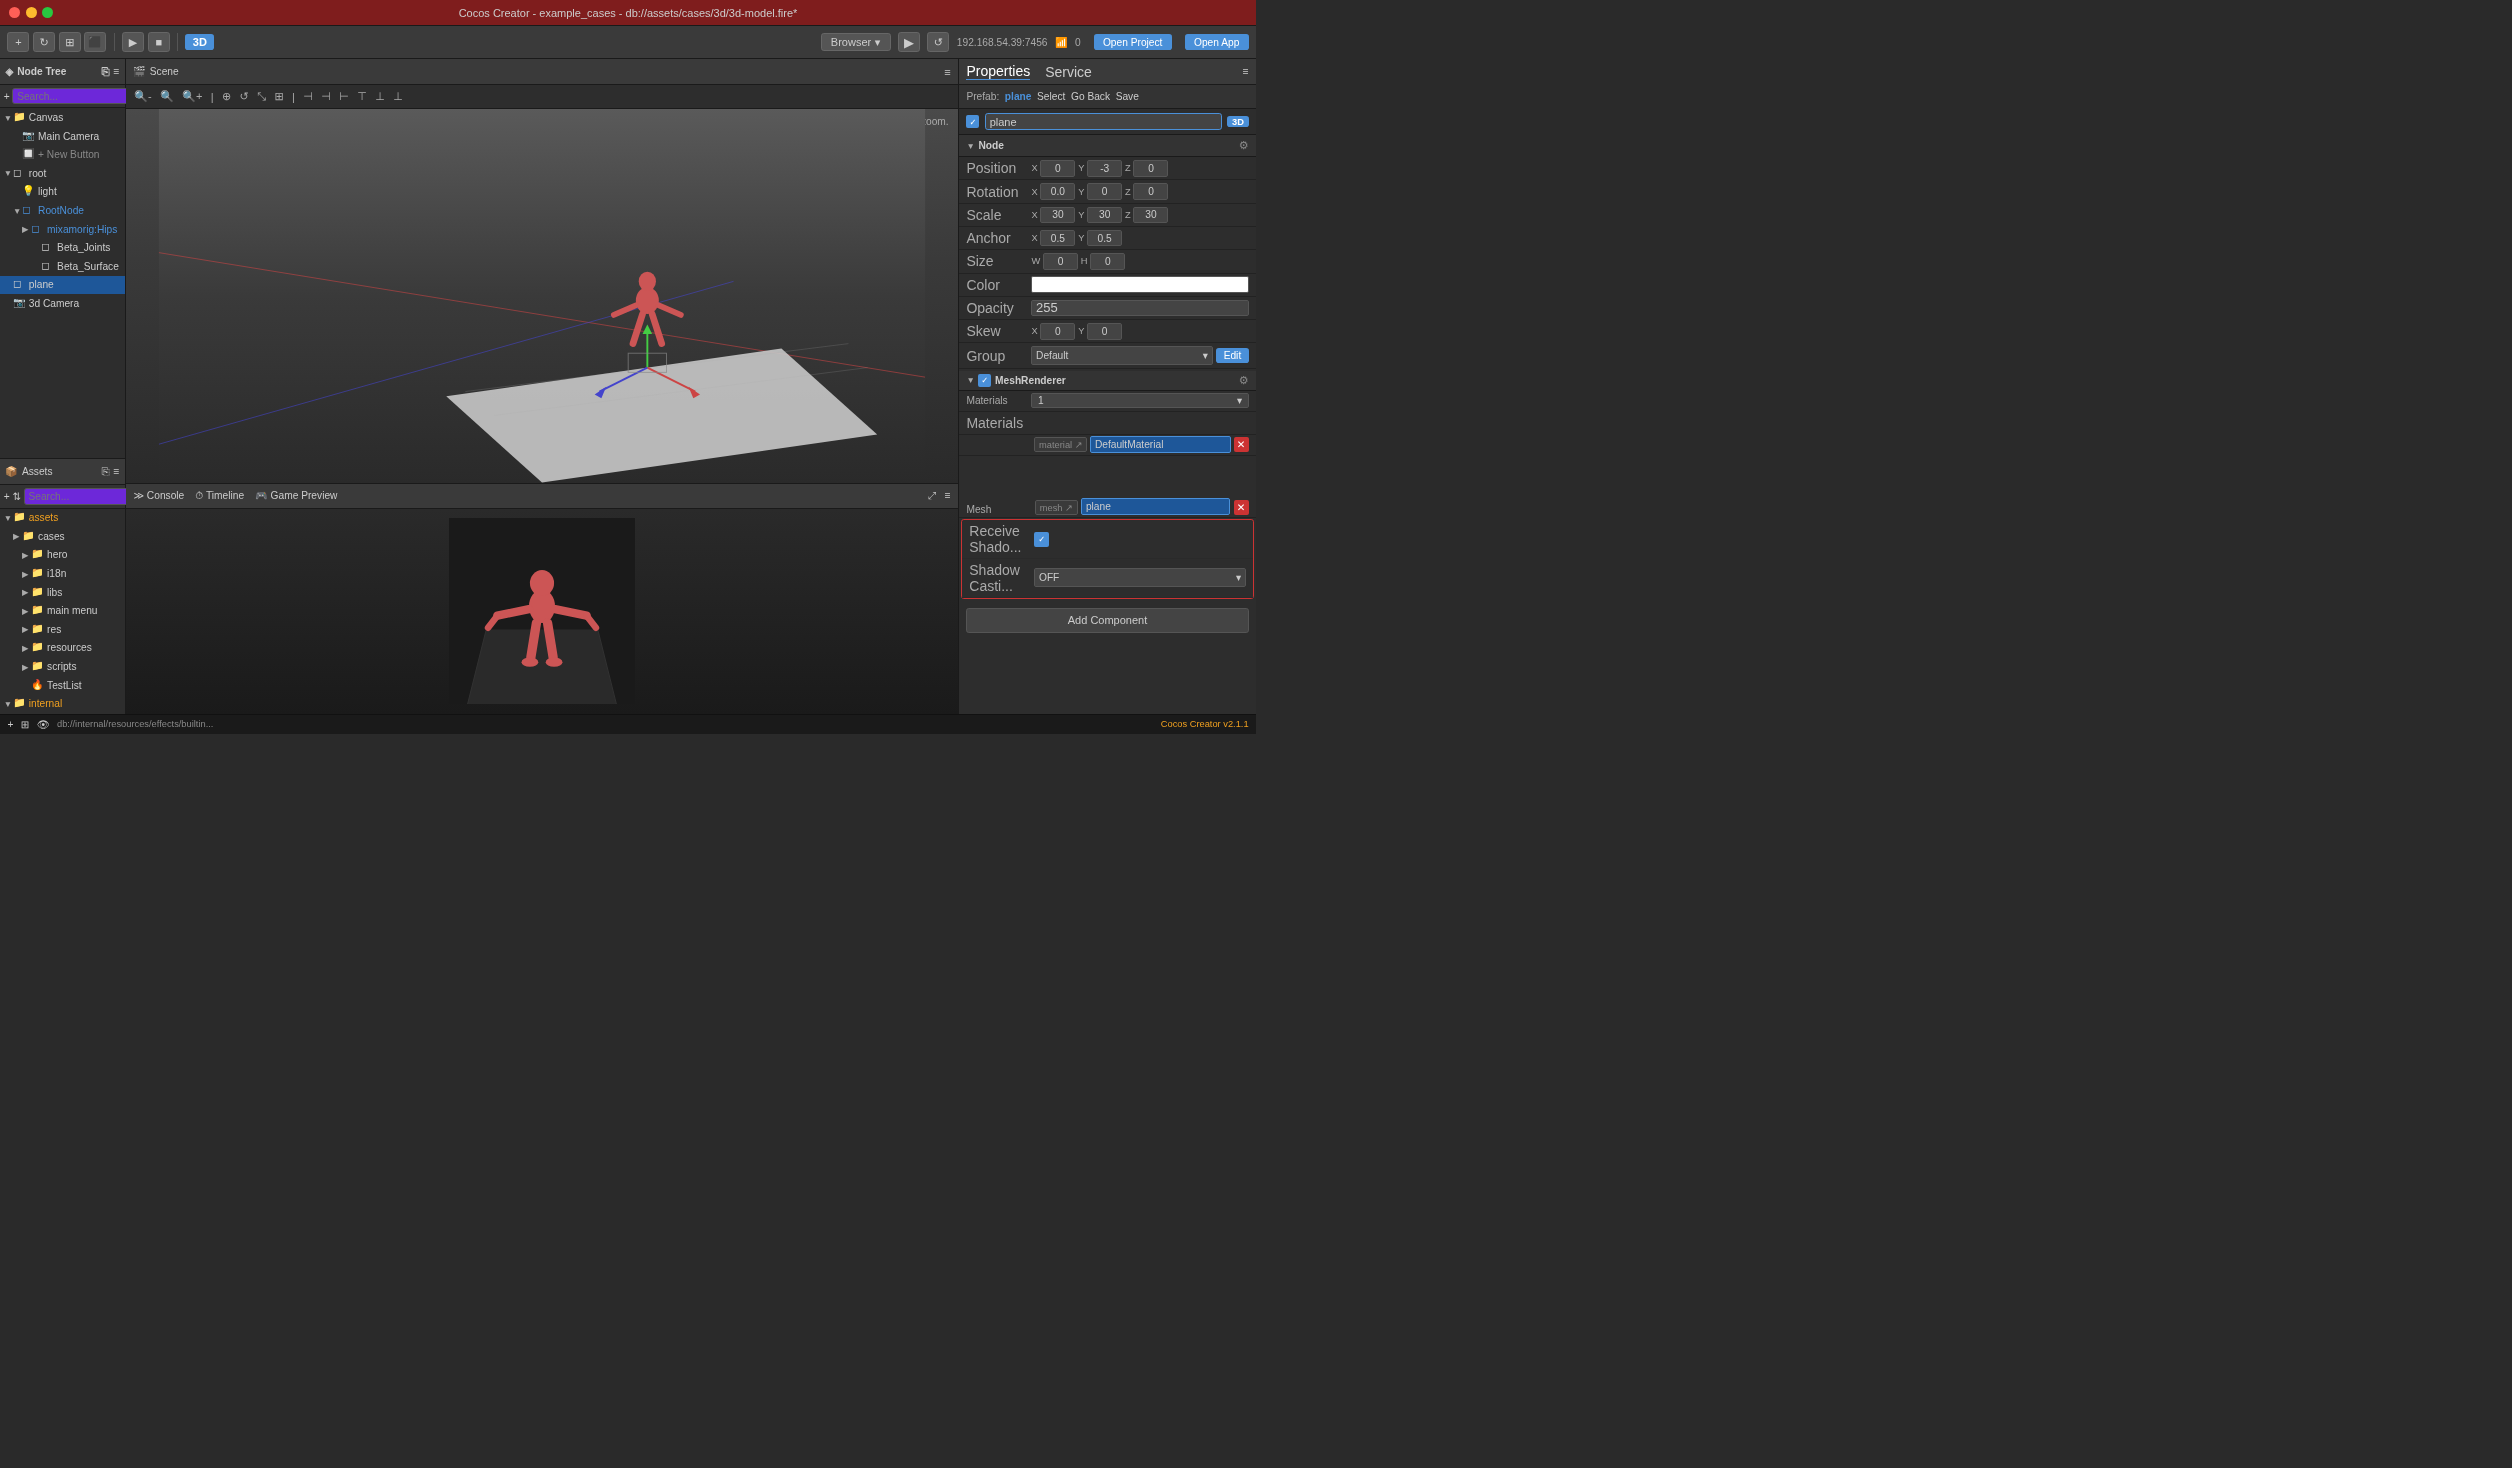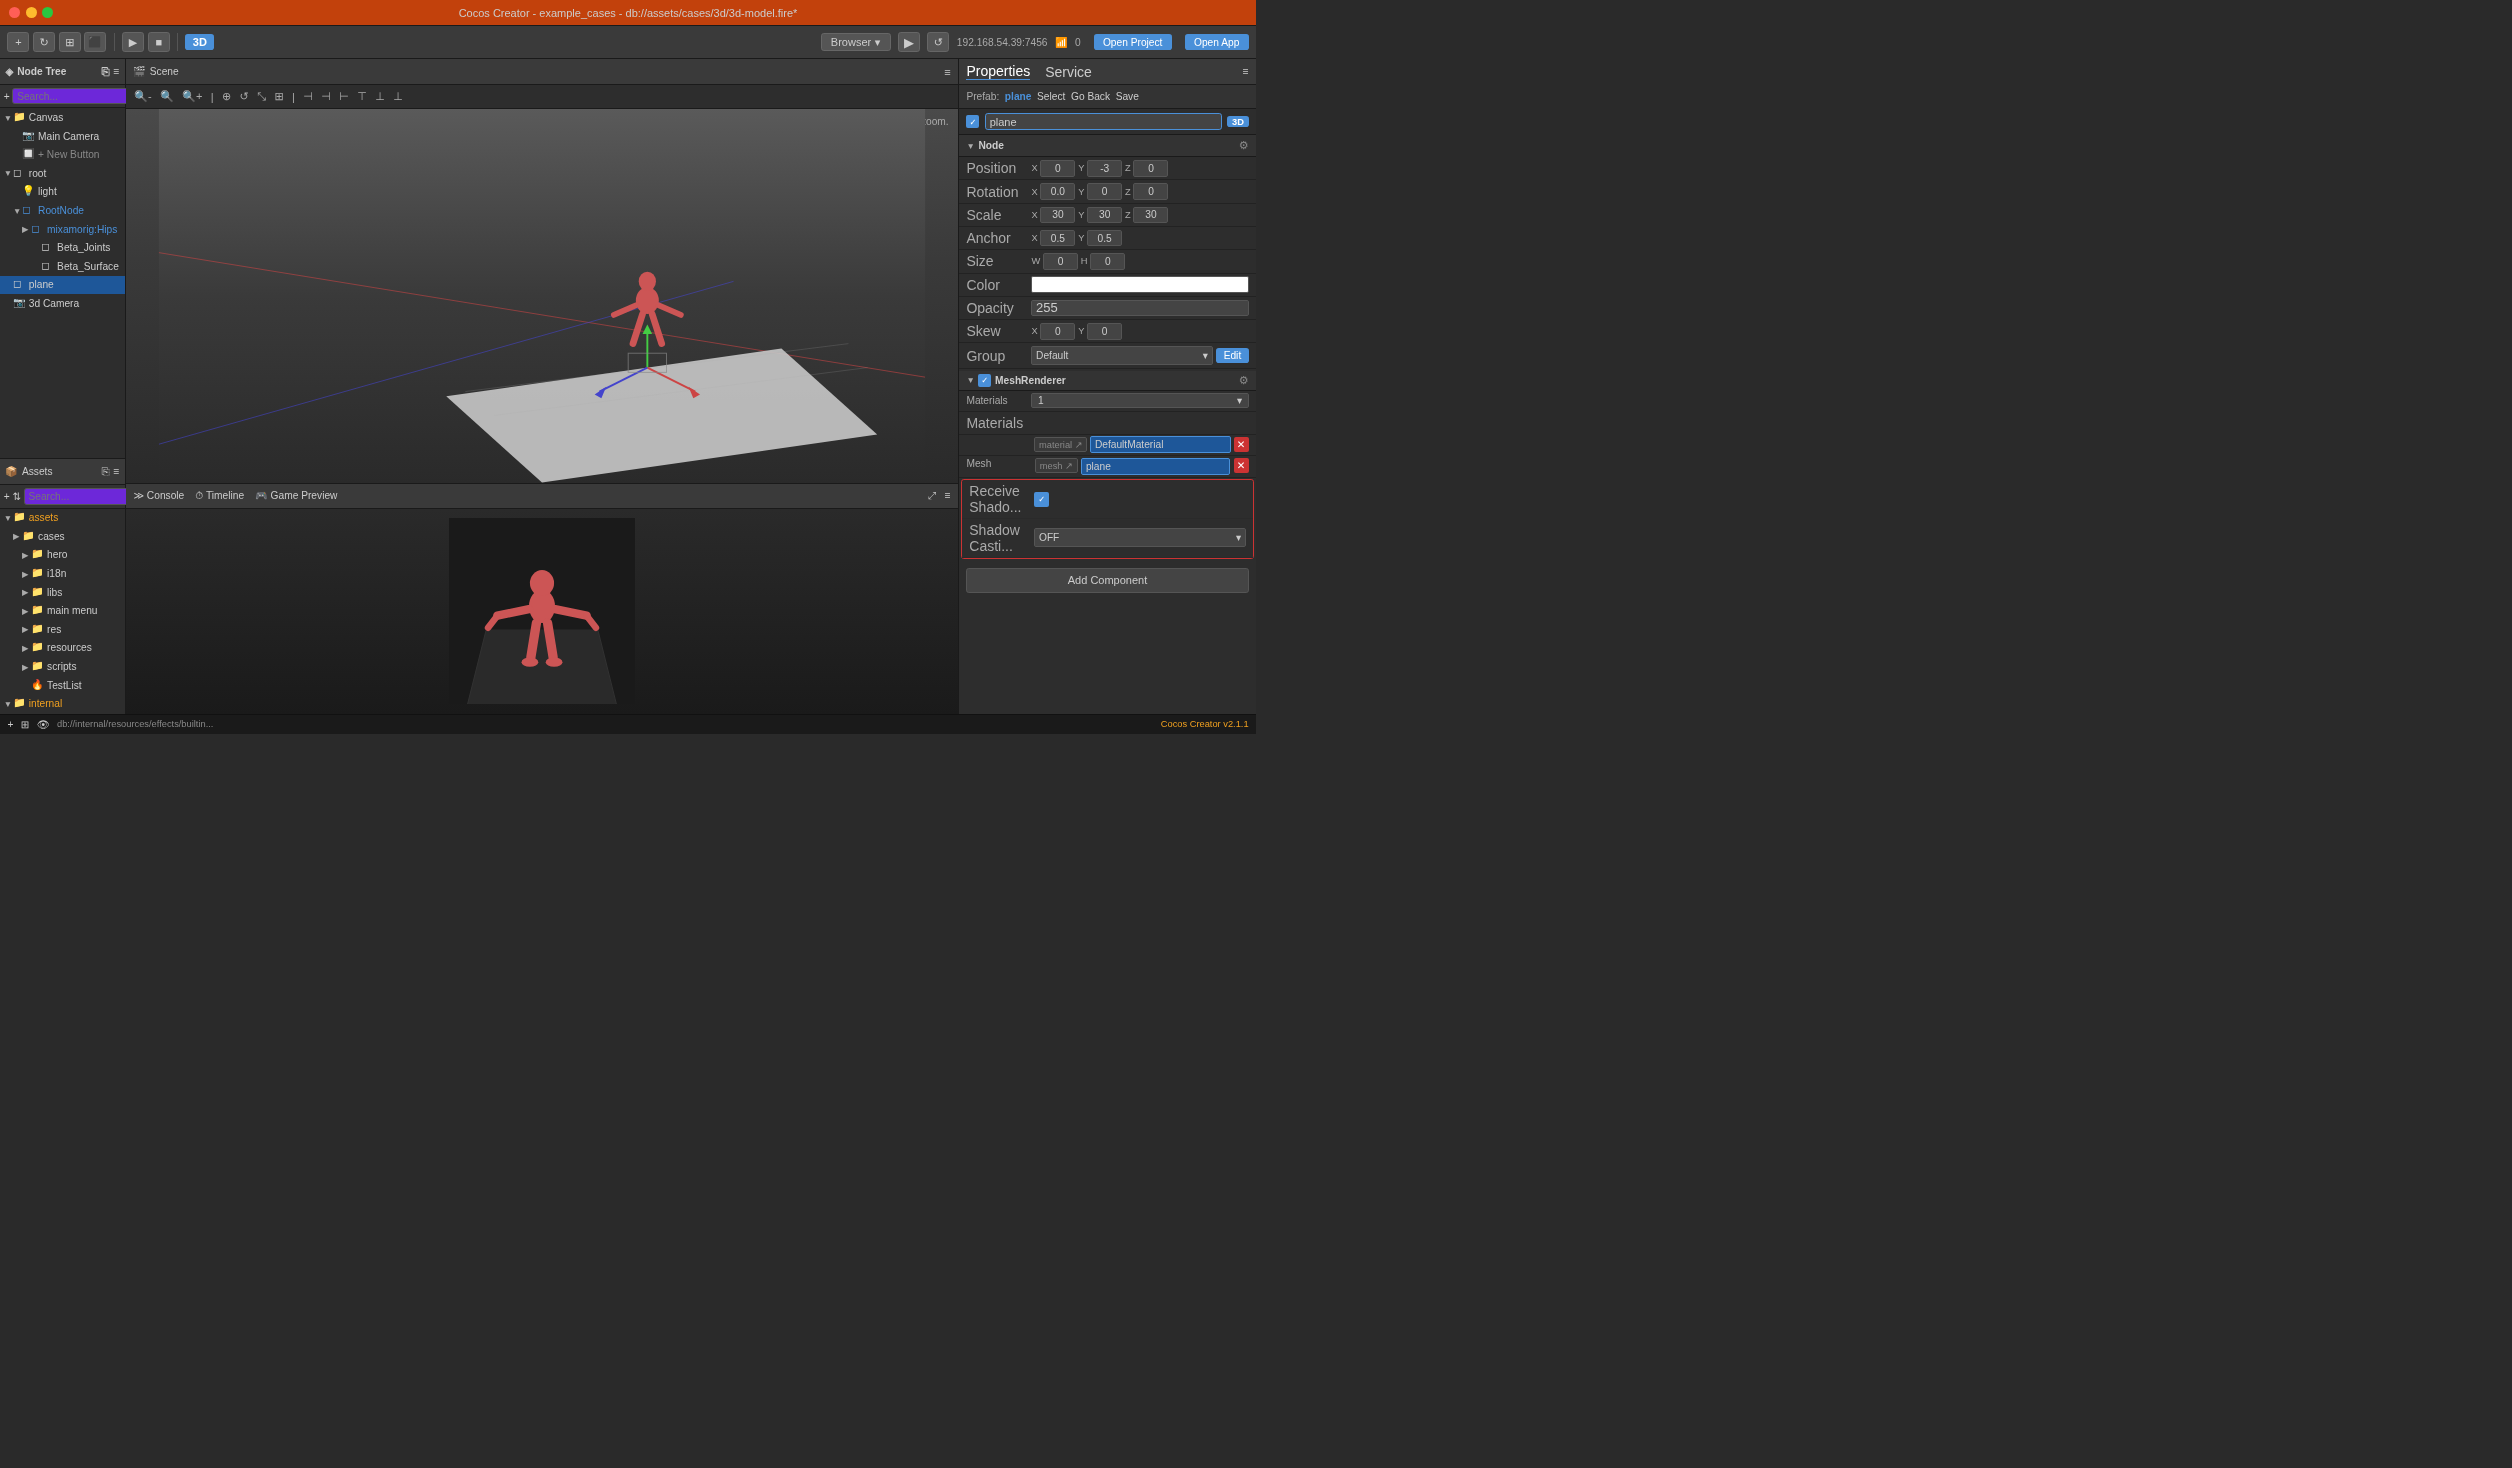--- a/index.html
+++ b/index.html
@@ -9,21 +9,21 @@
       background: #2a2a2a;
       color: #ccc;
       width: 1256px;
       height: 734px;
       overflow: hidden;
     }
 
     
     .titlebar {
       height: 26px;
-      background: #c2410c;
+      background: #7f1d1d;
       display: flex;
       align-items: center;
       justify-content: center;
       position: relative;
       border-bottom: 0.9px solid #1a1a1a;
     }
     .titlebar-dots {
       position: absolute;
       left: 9.3px;
       display: flex;
@@ -1084,21 +1084,21 @@
       <span style="width:65px;color:#aaa;font-size:10.2px;"></span>
       <div class="material-link">
         <span>material ↗</span>
       </div>
       <div class="material-input-blue">
         <span>DefaultMaterial</span>
       </div>
       <div class="remove-btn">✕</div>
     </div>
 
-    <div style="padding: 1.9px 7.4px; display:flex; align-items:flex-start; gap:3.7px; border-bottom:0.9px solid #222;">
+    <div style="padding: 1.9px 7.4px; display:flex; align-items:flex-end; gap:3.7px; border-bottom:0.9px solid #222;margin-top:40px;">
       <span class="prop-label" style="width:65px;color:#aaa;font-size:10.2px;">Mesh</span>
       <div class="material-link">
         <span>mesh ↗</span>
       </div>
       <div class="material-input-blue">
         <span>plane</span>
       </div>
       <div class="remove-btn">✕</div>
     </div>
 

